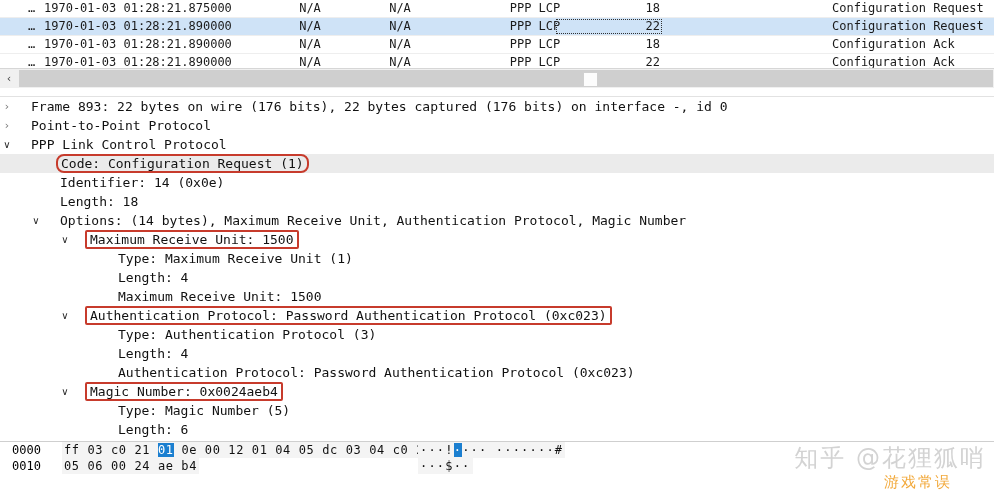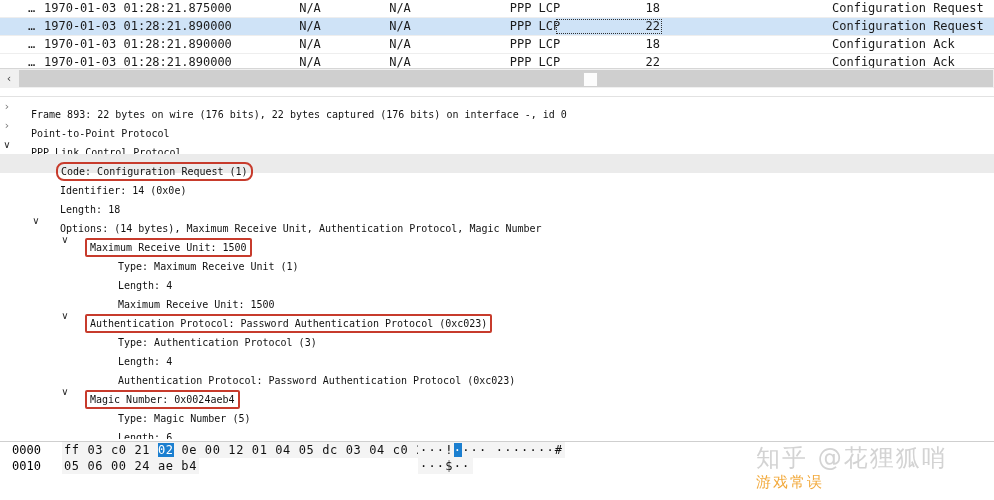--- a/index.html
+++ b/index.html
@@ -133,23 +133,22 @@
     font-size: 11px;
     color: #777777;
   }
   .tw.open { color: #2a2a2a; font-size: 10px; }
   .tlabel {
     position: absolute;
     top: 0;
     height: 19px;
     line-height: 19px;
     font-family: "DejaVu Sans Mono", monospace;
-    font-size: 10px;
+    font-size: 13px;
     color: #111111;
-    margin-top: 8px;
   }
   .redbox {
     border: 2px solid #c73b2c;
     border-radius: 2px;
     padding: 0px 3px;
     margin-left: -4px;
     box-sizing: border-box;
     height: 19px;
     line-height: 15px;
   }
@@ -206,21 +205,21 @@
   }
 
   
   #watermark {
     position: absolute;
     right: 8px;
     top: 443px;
     width: 230px;
     height: 52px;
     pointer-events: none;
-    text-align: left;
+    text-align: right;
   }
   #wm-main {
     font-family: "DejaVu Sans", sans-serif;
     font-size: 24px;
     color: #d3d3d3;
     letter-spacing: 2px;
     line-height: 30px;
     white-space: nowrap;
   }
   #wm-sub {
@@ -344,21 +343,21 @@
       <div class="tlabel" style="left: 118px; text-align: right;">Type: Magic Number (5)</div>
     </div>
     <div class="tree-row">
       <div class="tlabel" style="left: 118px;">Length: 6</div>
     </div>
   </div>
 
 <div id="hexpane">
     <div class="hex-row">
       <div class="hex-off">0000</div>
-      <div class="hex-bytes"><span>ff 03 c0 21 </span><span class="hl">02</span><span> 0e 00 12  01 04 05 dc 03 04 c0 23</span></div>
+      <div class="hex-bytes"><span>ff 03 c0 21 </span><span class="hl">01</span><span> 0e 00 12  01 04 05 dc 03 04 c0 23</span></div>
       <div class="hex-ascii"><span>···!</span><span class="hl">·</span><span>··· ·······#</span></div>
     </div>
     <div class="hex-row">
       <div class="hex-off">0010</div>
       <div class="hex-bytes"><span>05 06 00 24 ae b4</span><span></span></div>
       <div class="hex-ascii"><span>···$··</span><span></span></div>
     </div>
   </div>
 
 <div id="watermark">

